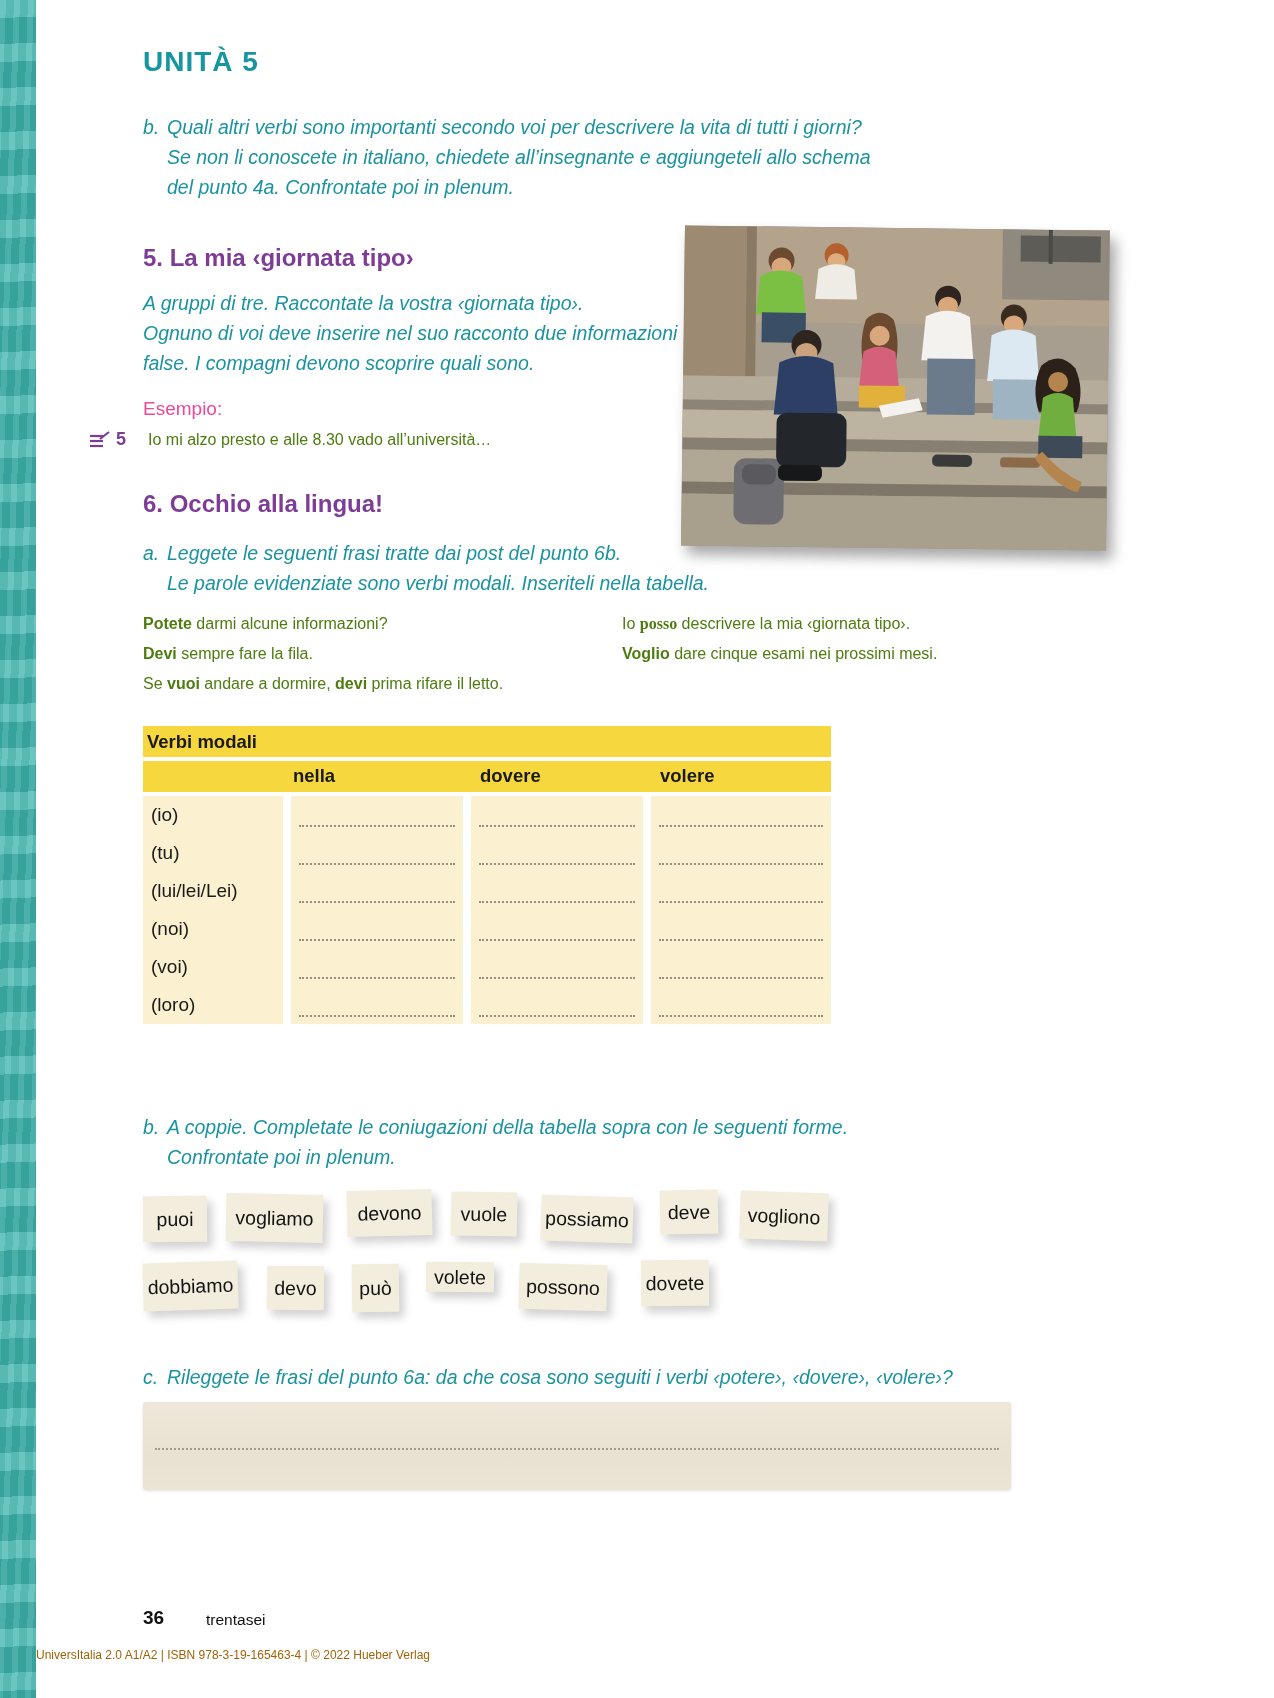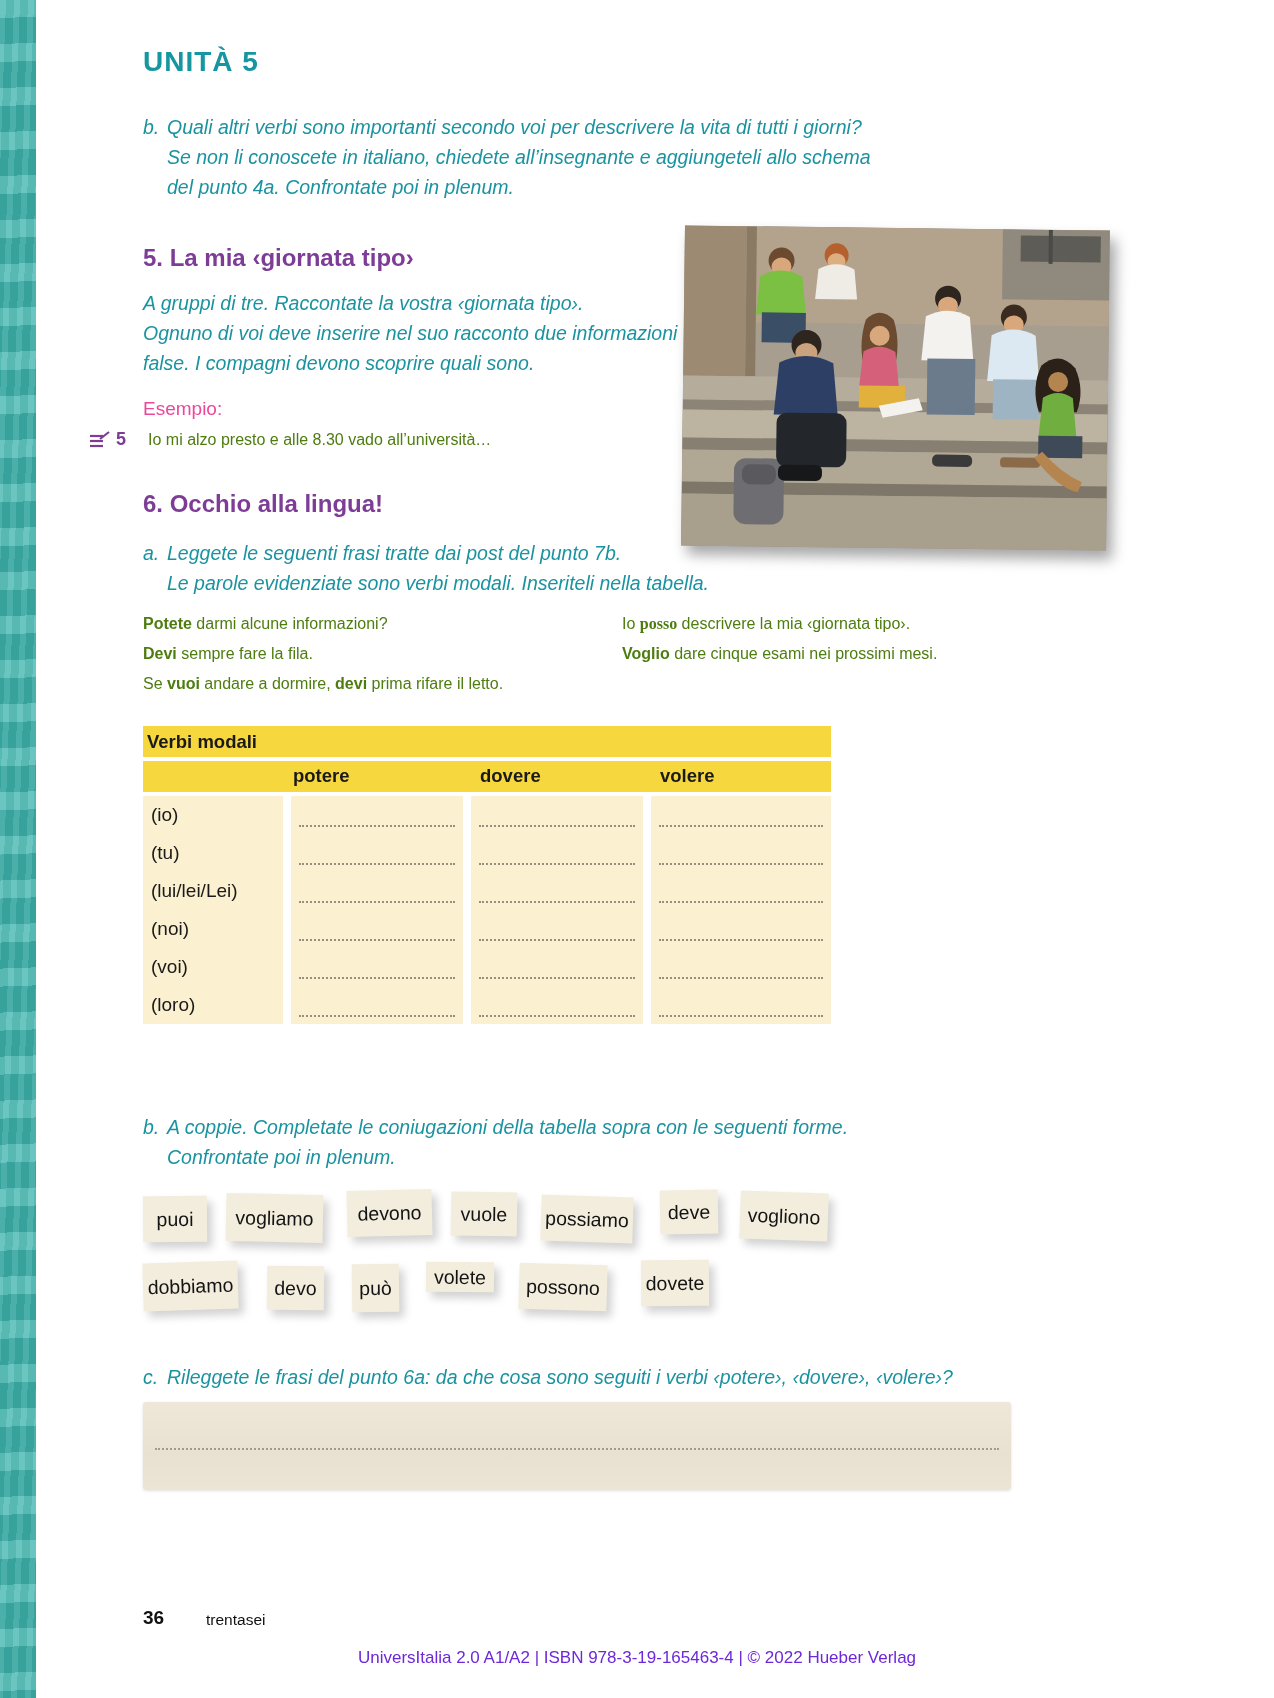--- a/index.html
+++ b/index.html
@@ -35,21 +35,21 @@
   .card{position:absolute;background:#f3edde;box-shadow:5px 6px 9px rgba(0,0,0,0.18);
         display:flex;align-items:center;justify-content:center;font-size:19.5px;color:#141414;}
   
   .answer-box{position:absolute;left:143px;top:1402px;width:868px;height:88px;border-radius:3px;
         background:linear-gradient(180deg,#efe8da 0%,#e8e1d1 60%,#ece5d6 100%);
         box-shadow:0 1px 3px rgba(0,0,0,0.12);}
   .answer-box .dotline{position:absolute;left:12px;right:12px;top:46px;border-bottom:2px dotted #a39b8a;}
   
   .pageno{position:absolute;left:143px;top:1607px;font-size:19px;font-weight:700;color:#111;}
   .pageword{position:absolute;left:206px;top:1611px;font-size:15.5px;color:#111;}
-  .imprint{position:absolute;left:36px;top:1648px;width:1202px;text-align:center;font-size:17px;color:#6d28d9;}
+  .imprint{position:absolute;left:36px;top:1648px;width:1202px;text-align:left;font-size:12px;color:#a16207;}
 </style>
 </head>
 <body>
 
 <div class="page">
 
   <div class="edge-strip"></div>
 
   <div class="unit-title">UNITÀ 5</div>
 
@@ -139,34 +139,34 @@
       <ellipse cx="375" cy="152" rx="10" ry="10" fill="#b5854f"></ellipse>
       <path d="M360 168 q15 -10 30 0 l4 40 h-38 z" fill="#6fae3f"></path>
       <rect x="356" y="206" width="44" height="22" fill="#3e4a58"></rect>
       <path d="M352 228 q24 30 44 34 l4 -10 q-20 -8 -40 -30z" fill="#b5854f"></path>
     </svg>
   </div>
 
   <div class="sec-title" style="left:143px;top:490px;">6. Occhio alla lingua!</div>
   <div class="task" style="left:143px;top:538px;width:700px;">
     <span class="letter">a.</span>
-    <span class="ml">Leggete le seguenti frasi tratte dai post del punto 7b.
+    <span class="ml">Leggete le seguenti frasi tratte dai post del punto 6b.
 Le parole evidenziate sono verbi modali. Inseriteli nella tabella.</span>
   </div>
 
   <div class="sentence" style="left:143px;top:615px;"><span style="font-weight: 700;">Potete</span><span> darmi alcune informazioni?</span></div>
   <div class="sentence" style="left:143px;top:645px;"><span style="font-weight: 700;">Devi</span><span> sempre fare la fila.</span></div>
   <div class="sentence" style="left:143px;top:675px;"><span>Se </span><span style="font-weight: 700;">vuoi</span><span> andare a dormire, </span><span style="font-weight: 700;">devi</span><span> prima rifare il letto.</span></div>
   <div class="sentence" style="left:622px;top:615px;"><span>Io </span><span style="font-weight: 700; font-family: Liberation Serif, serif;">posso</span><span> descrivere la mia ‹giornata tipo›.</span></div>
   <div class="sentence" style="left:622px;top:645px;"><span style="font-weight: 700;">Voglio</span><span> dare cinque esami nei prossimi mesi.</span></div>
 
   <div class="tbl">
     <div class="tbl-title">Verbi modali</div>
     <div class="tbl-head">
-      <span class="col-label" style="left:150px;">potere</span>
+      <span class="col-label" style="left:150px;">nella</span>
       <span class="col-label" style="left:337px;">dovere</span>
       <span class="col-label" style="left:517px;">volere</span>
     </div>
     <div class="tbl-body">
       <div class="cell pr">(io)</div>
       <div class="cell">
           <div class="dot"></div>
         </div>
       <div class="cell">
           <div class="dot"></div>

